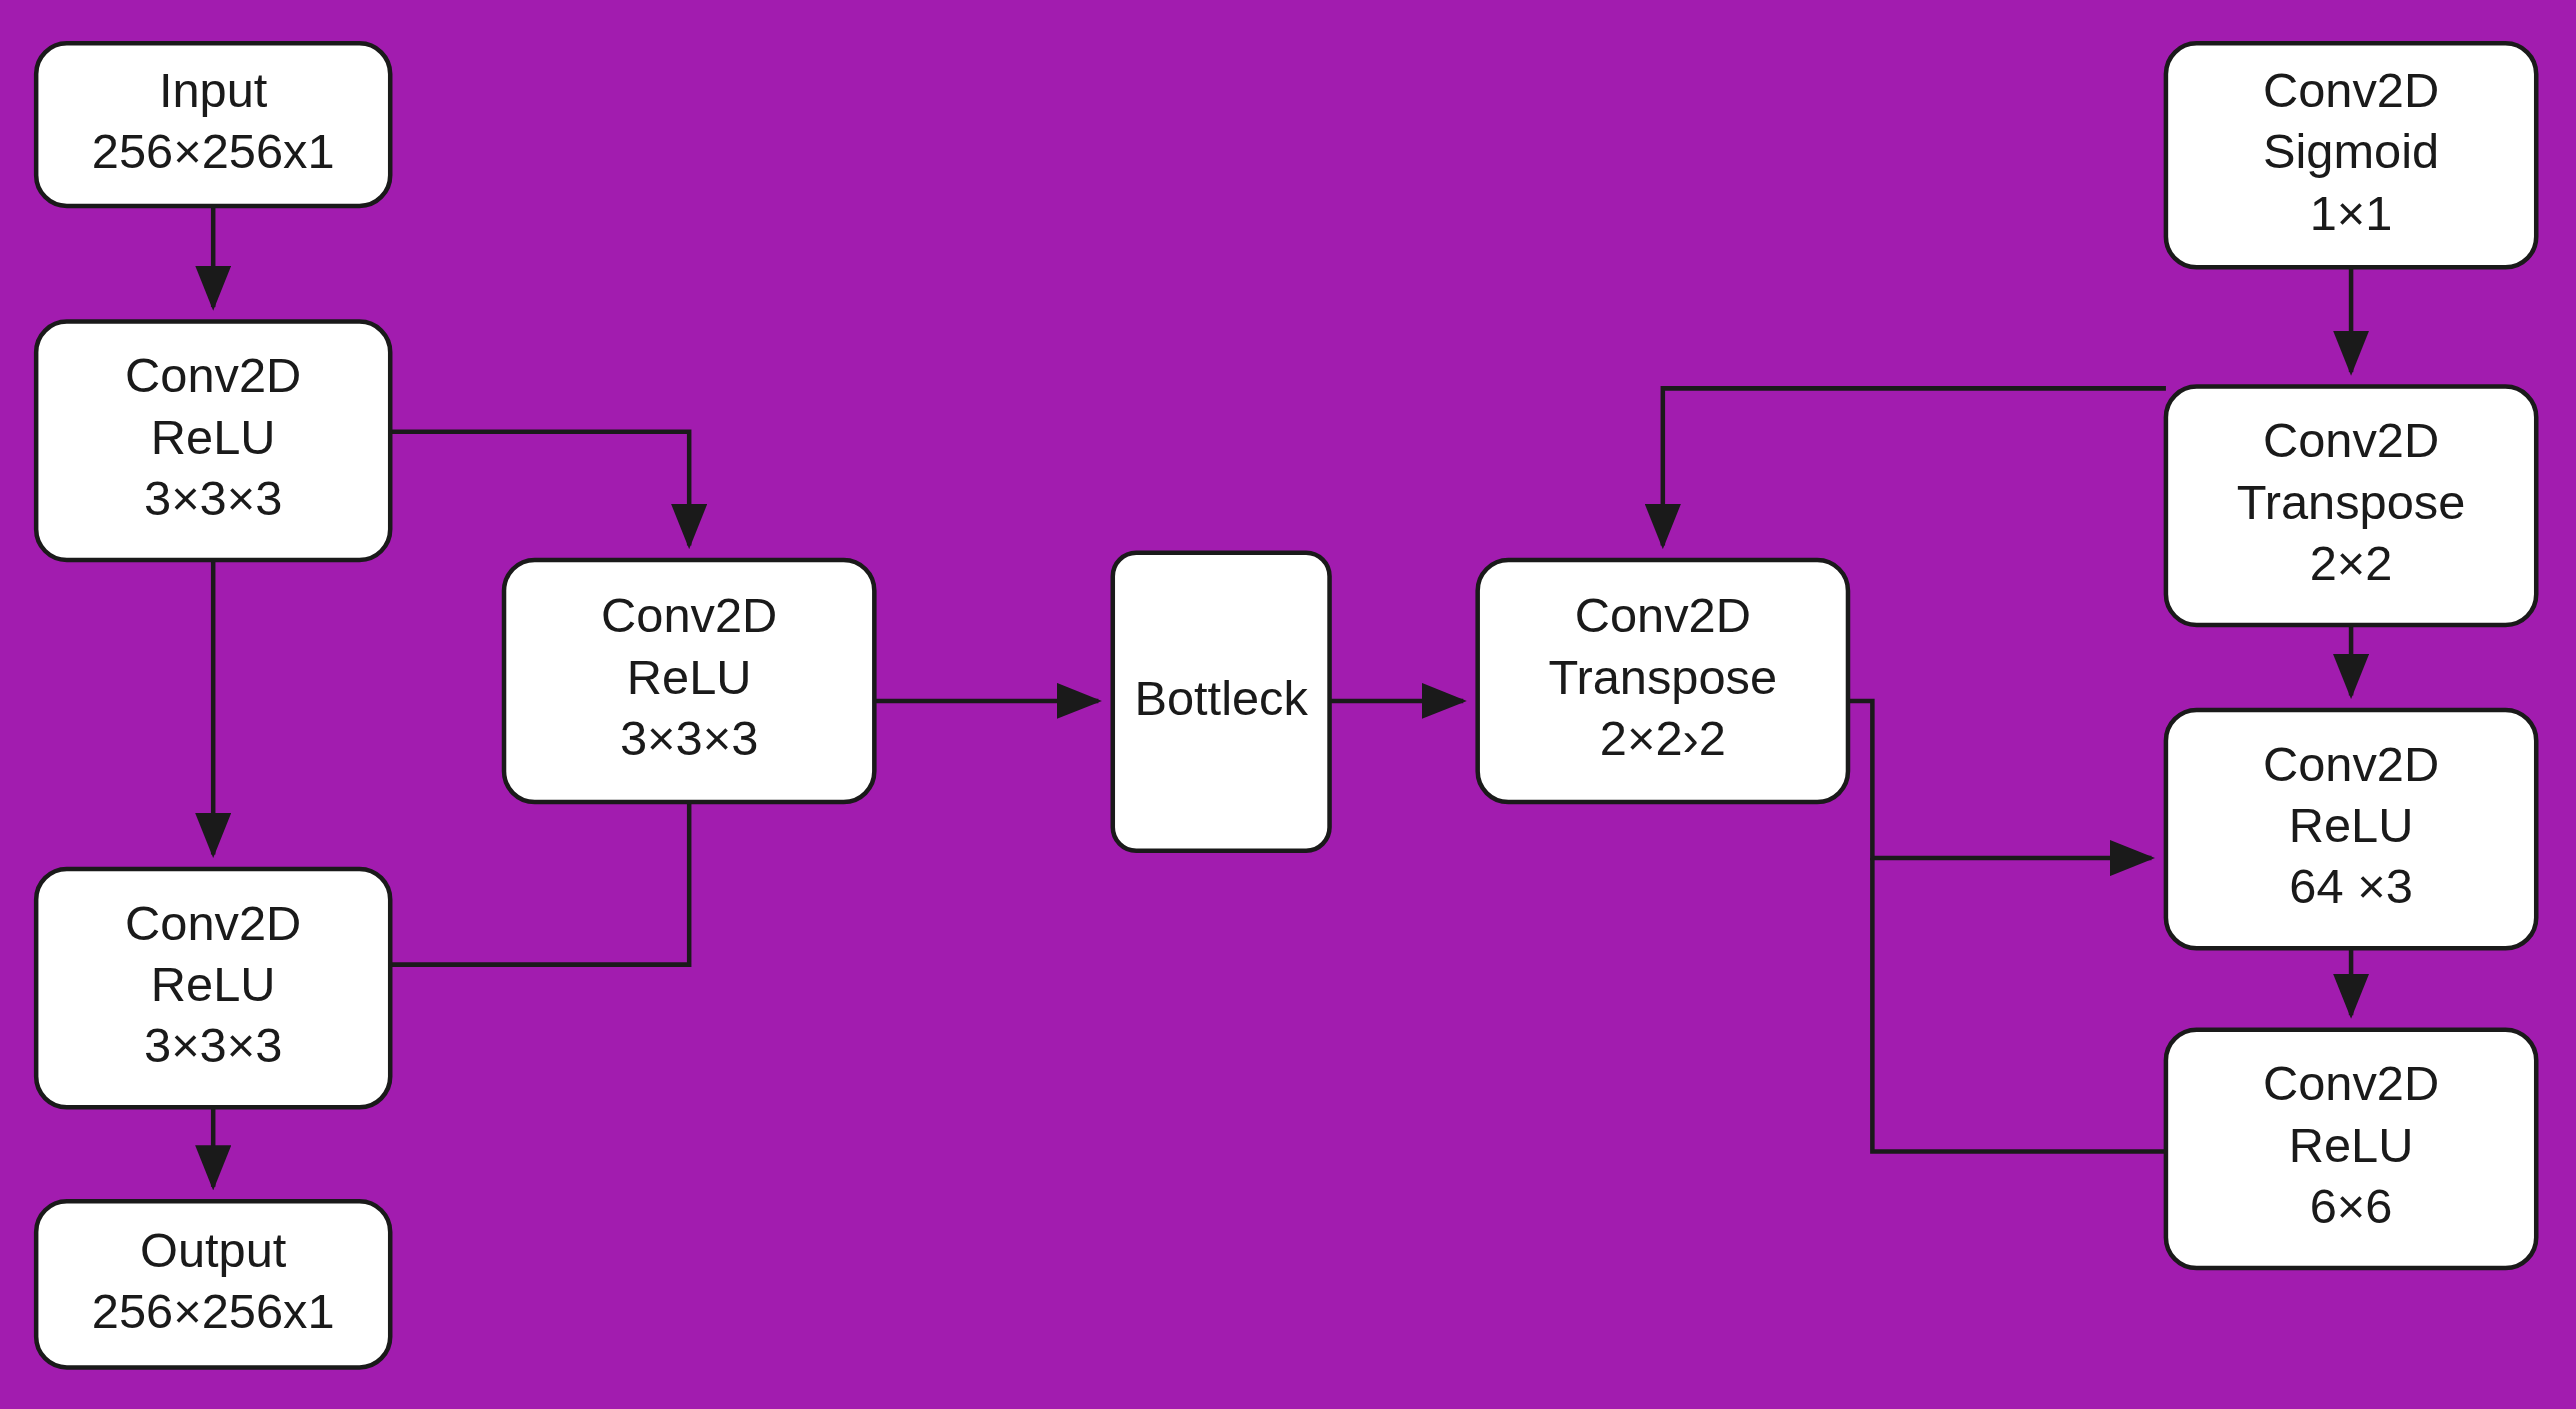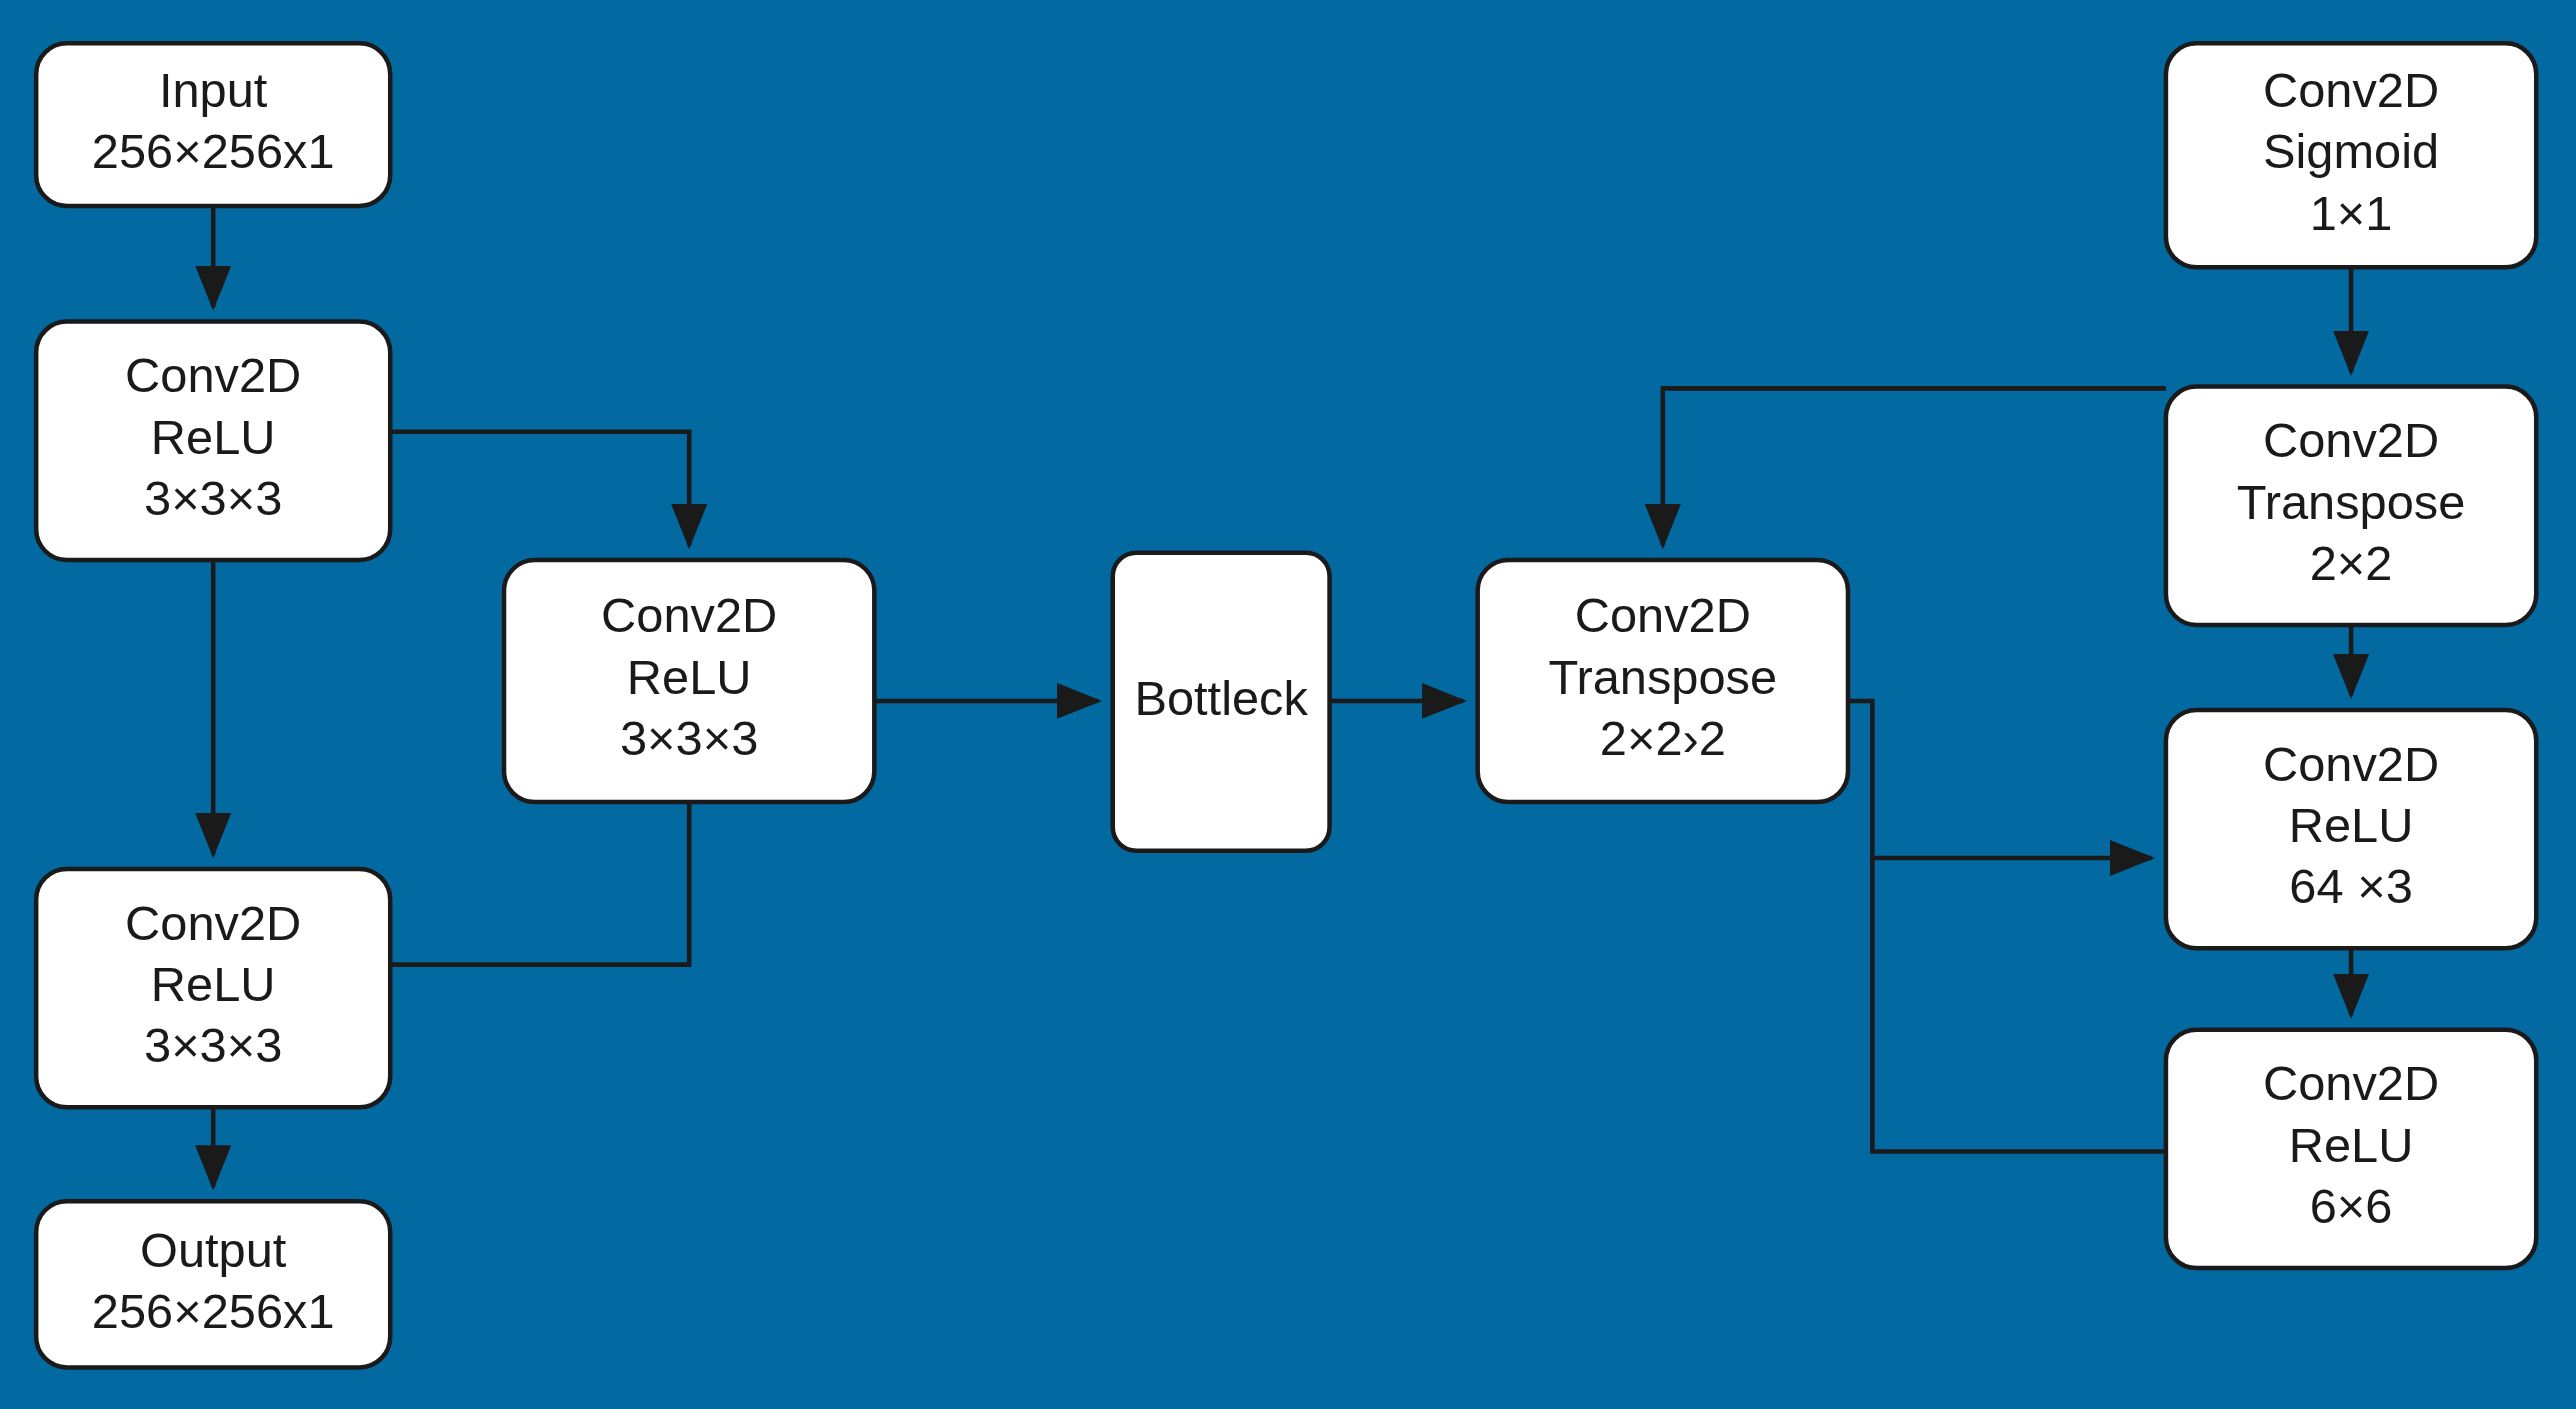--- a/index.html
+++ b/index.html
@@ -4,21 +4,21 @@
 <style>
   html, body {
     margin: 0;
     padding: 0;
     background: #ffffff;
   }
   #canvas {
     position: relative;
     width: 2576px;
     height: 1409px;
-    background: #0369a1;
+    background: #a21caf;
     font-family: "Liberation Sans", sans-serif;
   }
   svg.diagram {
     position: absolute;
     top: 0;
     left: 0;
     width: 2576px;
     height: 1409px;
     overflow: visible;
   }

